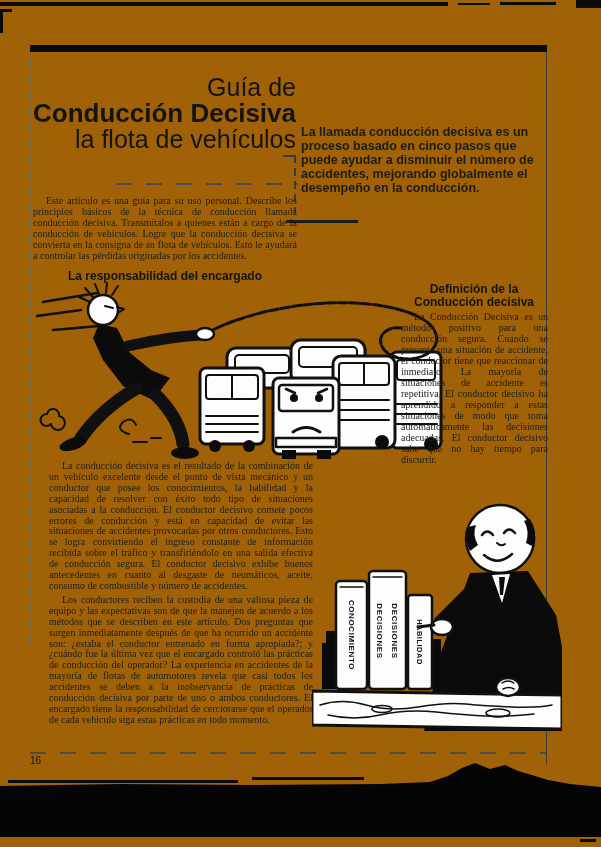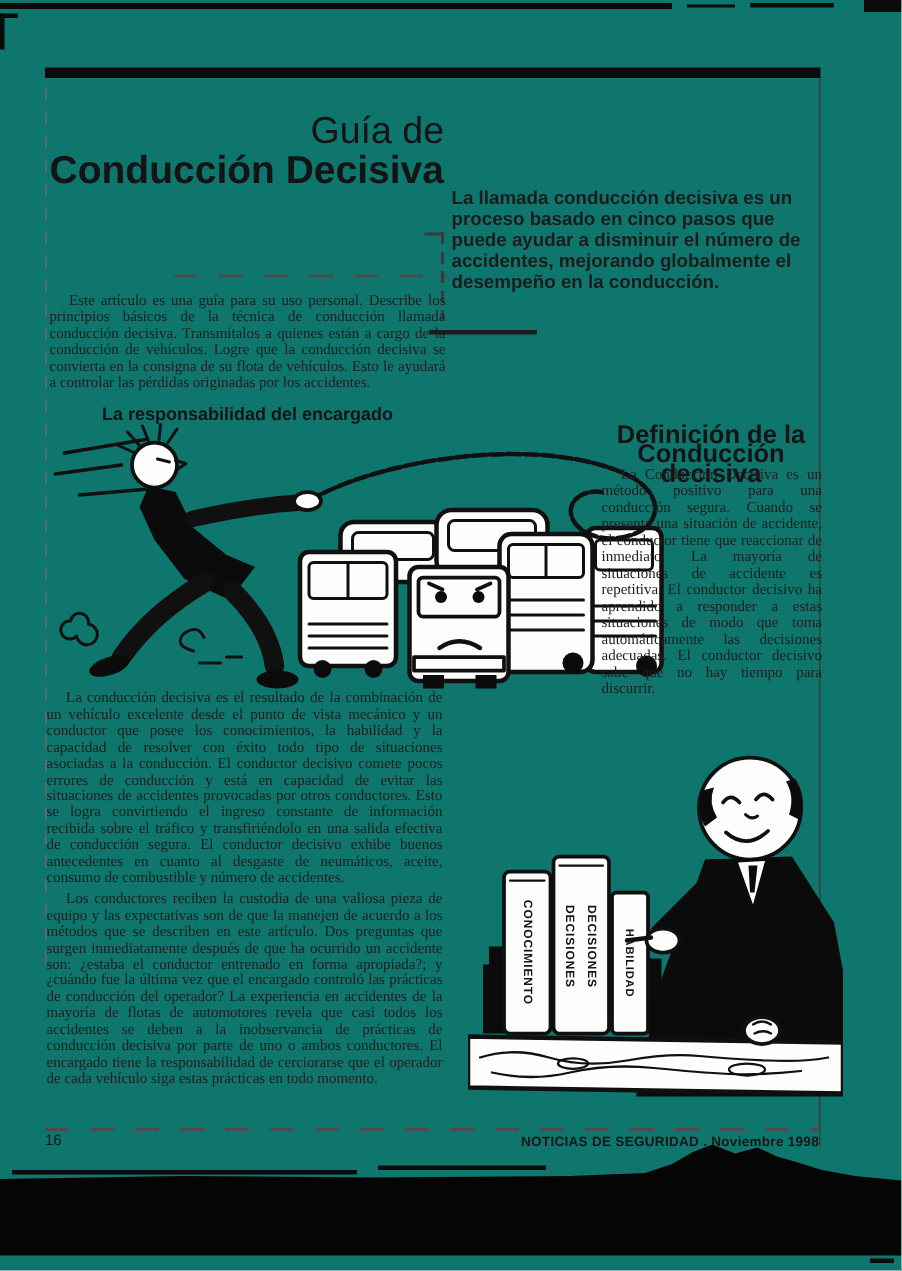--- a/index.html
+++ b/index.html
@@ -1,37 +1,37 @@
 <!DOCTYPE html>
 <html><head>
 <meta charset="utf-8">
 <style>
   html,body{margin:0;padding:0;background:#e9e9e7;}
-  #page{position:relative;width:601px;height:847px;background:#0f766e;overflow:hidden;
+  #page{position:relative;width:601px;height:847px;background:#a16207;overflow:hidden;
         font-family:"Liberation Serif",serif;color:#161616;}
   .abs{position:absolute;}
   
   .rule-v{width:1px;background:#3c3c3c;}
   .rule-v-dashed{width:1px;background:repeating-linear-gradient(180deg,#6a6a6a 0 9px,transparent 9px 16px);}
   .dash-rule{height:2px;background:repeating-linear-gradient(90deg,#4c4c4c 0 16px,transparent 16px 30px);}
   .bar{background:#0b0b0b;}
   
   #title{left:28px;top:74px;width:268px;text-align:right;
          font-family:"Liberation Sans",sans-serif;line-height:26px;font-size:25px;color:#141414;}
   #title .t2{font-weight:700;font-size:26px;}
   
   #callout{left:301px;top:125px;width:247px;font-family:"Liberation Sans",sans-serif;
            font-weight:700;font-size:12.5px;line-height:14px;color:#1c1c1c;}
   
   .body-txt{font-size:10px;line-height:10.9px;text-align:justify;color:#1d1d1d;}
   .ind{text-indent:13px;}
   
   .col-head{font-family:"Liberation Sans",sans-serif;font-weight:700;font-size:12px;
             text-align:center;color:#141414;}
-  #def-head{font-size:17px;line-height:13px;}
+  #def-head{font-size:12px;line-height:13px;}
   
   #page-num{left:30px;top:755px;font-family:"Liberation Sans",sans-serif;font-weight:400;font-size:10px;}
   #footer-right{left:290px;top:756px;width:256px;text-align:right;
                 font-family:"Liberation Sans",sans-serif;font-weight:700;font-size:9px;letter-spacing:.2px;}
   svg{display:block;}
   .ink{stroke:#101010;fill:none;stroke-linecap:round;stroke-linejoin:round;}
   .inkf{stroke:#101010;fill:#fdfdfb;stroke-linejoin:round;}
   .solid{fill:#0b0b0b;stroke:none;}
   .booktext{font-family:"Liberation Sans",sans-serif;font-weight:700;fill:#141414;}
 </style>
@@ -48,20 +48,21 @@
   <div class="abs bar" style="left:0;top:9px;width:12px;height:3px;"></div>
 
   <div class="abs bar" style="left:30px;top:45px;width:517px;height:7px;"></div>
 
   <div class="abs rule-v" style="left:546px;top:52px;height:712px;"></div>
   <div class="abs rule-v-dashed" style="left:30px;top:58px;height:590px;"></div>
 
   <div id="title" class="abs">
     <div class="t1">Guía de</div>
     <div class="t2">Conducción Decisiva</div>
+    <div class="t4">la flota de vehículos</div>
   </div>
   <div class="abs dash-rule" style="left:116px;top:183px;width:182px;"></div>
 
   <div id="callout" class="abs">La llamada conducción decisiva es un proceso basado en cinco pasos que puede ayudar a disminuir el número de accidentes, mejorando globalmente el desempeño en la conducción.</div>
   <div class="abs bar" style="left:283px;top:155px;width:13px;height:2px;background:#3a3a3a;"></div>
   <div class="abs" style="left:294px;top:155px;width:2px;height:58px;background:repeating-linear-gradient(180deg,#3a3a3a 0 8px,transparent 8px 13px);"></div>
   <div class="abs bar" style="left:286px;top:220px;width:72px;height:3px;background:#1c1c1c;"></div>
 
   <div class="abs body-txt ind" style="left:33px;top:196px;width:264px;">Este artículo es una guía para su uso personal. Describe los principios básicos de la técnica de conducción llamada conducción decisiva. Transmítalos a quienes están a cargo de la conducción de vehículos. Logre que la conducción decisiva se convierta en la consigna de su flota de vehículos. Esto le ayudará a controlar las pérdidas originadas por los accidentes.</div>
 
@@ -149,21 +150,21 @@
     </svg>
   </div>
 
   <div id="def-head" class="abs col-head" style="left:400px;top:283px;width:148px;">
     <span style="display:block">Definición de la</span>
     <span style="display:block">Conducción decisiva</span>
   </div>
   <div class="abs body-txt ind" style="left:401px;top:311px;width:147px;line-height:11px;">La Conducción Decisiva es un método positivo para una conducción segura. Cuando se presenta una situación de accidente, el conductor tiene que reaccionar de inmediato. La mayoría de situaciones de accidente es repetitiva. El conductor decisivo ha aprendido a responder a estas situaciones de modo que toma automáticamente las decisiones adecuadas. El conductor decisivo sabe que no hay tiempo para discurrir.</div>
 
 
-  <div class="abs" style="left:31px;top:461px;width:264px;">
+  <div class="abs" style="left:49px;top:461px;width:264px;">
     <p class="body-txt ind" style="margin:0;">La conducción decisiva es el resultado de la combinación de un vehículo excelente desde el punto de vista mecánico y un conductor que posee los conocimientos, la habilidad y la capacidad de resolver con éxito todo tipo de situaciones asociadas a la conducción. El conductor decisivo comete pocos errores de conducción y está en capacidad de evitar las situaciones de accidentes provocadas por otros conductores. Esto se logra convirtiendo el ingreso constante de información recibida sobre el tráfico y transfiriéndolo en una salida efectiva de conducción segura. El conductor decisivo exhibe buenos antecedentes en cuanto al desgaste de neumáticos, aceite, consumo de combustible y número de accidentes.</p>
     <p class="body-txt ind" style="margin:3px 0 0 0;">Los conductores reciben la custodia de una valiosa pieza de equipo y las expectativas son de que la manejen de acuerdo a los métodos que se describen en este artículo. Dos preguntas que surgen inmediatamente después de que ha ocurrido un accidente son: ¿estaba el conductor entrenado en forma apropiada?; y ¿cuándo fue la última vez que el encargado controló las prácticas de conducción del operador? La experiencia en accidentes de la mayoría de flotas de automotores revela que casi todos los accidentes se deben a la inobservancia de prácticas de conducción decisiva por parte de uno o ambos conductores. El encargado tiene la responsabilidad de cerciorarse que el operador de cada vehículo siga estas prácticas en todo momento.</p>
   </div>
 
   <div class="abs" style="left:312px;top:487px;">
     <svg width="250" height="266" viewBox="0 0 250 266">
 
       <rect class="solid" x="10" y="156" width="16" height="46"></rect>
       <rect class="solid" x="14" y="144" width="9" height="14"></rect>
       <rect class="solid" x="116" y="152" width="13" height="50"></rect>
@@ -209,21 +210,20 @@
           <ellipse cx="186" cy="226" rx="12" ry="4"></ellipse>
         </g>
       </g>
       <ellipse class="inkf" stroke-width="2.5" cx="196" cy="200" rx="12" ry="9"></ellipse>
       <path class="ink" stroke-width="1.5" d="M190,196 q6,-4 12,0 M191,202 q6,-3 11,0"></path>
     </svg>
   </div>
 
   <div class="abs dash-rule" style="left:30px;top:752px;width:516px;height:1.5px;"></div>
   <div id="page-num" class="abs">16</div>
-  <div id="footer-right" class="abs">NOTICIAS DE SEGURIDAD . Noviembre 1998</div>
 
   <div class="abs" style="left:0;top:760px;">
     <svg width="601" height="87" viewBox="0 0 601 87">
       <rect x="8" y="20" width="230" height="3" fill="#0b0b0b"></rect>
       <rect x="252" y="17" width="112" height="3" fill="#0b0b0b"></rect>
       <polygon fill="#050505" points="0,26 120,24 250,25 380,24 430,22 448,16 462,8 475,3 490,9 505,5 518,11 532,15 548,20 570,24 601,27 601,77 0,77"></polygon>
       <rect x="580" y="79" width="16" height="3" fill="#0b0b0b"></rect>
     </svg>
   </div>
 

